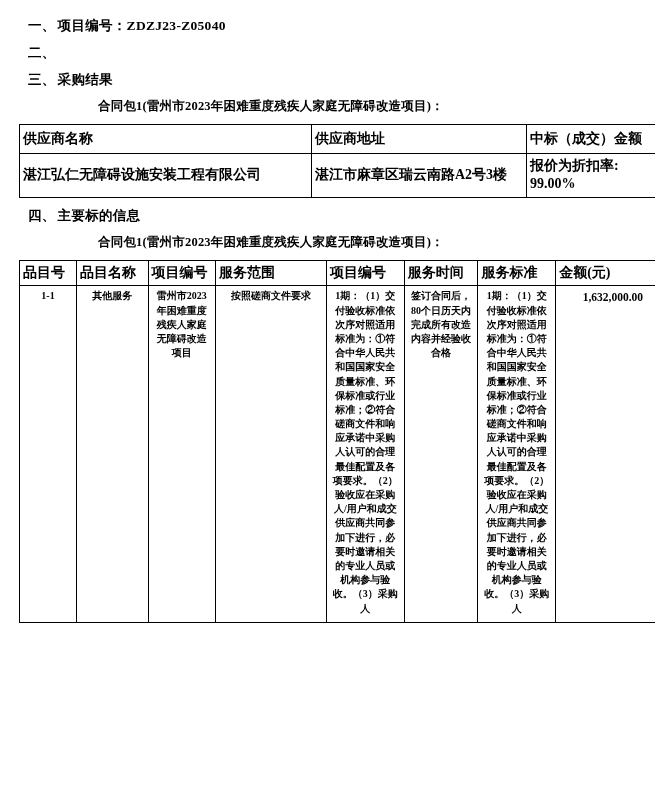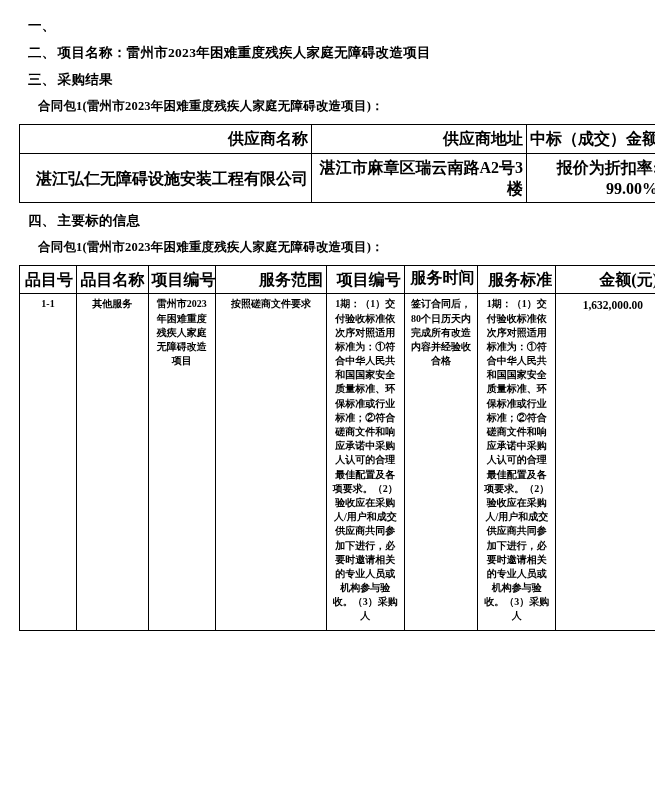--- a/index.html
+++ b/index.html
@@ -29,41 +29,41 @@
     letter-spacing: 0.3px;
   }
   .sec-num {
     white-space: nowrap;
     margin-right: 2px;
   }
   .sec-text {
     white-space: nowrap;
   }
   .sub-line {
-    margin: 9px 0 9px 24px;
+    margin: 9px 0 9px 84px;
     font-size: 12.5px;
     font-weight: bold;
     letter-spacing: 0.2px;
   }
   .sub-line.indent2 {
     margin-top: 8px;
   }
   table.grid {
     border-collapse: collapse;
     width: 643px;
     margin: 6px 0 4px 5px;
     table-layout: fixed;
   }
   table.grid td, table.grid th {
     border: 1px solid #000000;
     padding: 3px 3px;
     font-weight: bold;
-    font-size: 16px;
+    font-size: 14px;
     vertical-align: middle;
-    text-align: right;
+    text-align: left;
     line-height: 1.32;
   }
   table.grid th {
     background: #ffffff;
   }
   
   .t1 td, .t1 th { height: 22px; }
   .t1 .c1 { width: 285px; }
   .t1 .c2 { width: 208px; }
   .t1 .c3 { width: 128px; }
@@ -95,25 +95,25 @@
   }
   .nowrapcell { white-space: nowrap; }
 </style>
 </head>
 <body>
 
 <div class="page">
 
   <div class="sec-line">
     <span class="sec-num">一、</span>
+    <span class="sec-text">项目编号：ZDZJ23-Z05040</span>
   </div>
 
   <div class="sec-line">
     <span class="sec-num">二、</span>
-    <span class="sec-text">项目名称：雷州市2023年困难重度残疾人家庭无障碍改造项目</span>
   </div>
 
   <div class="sec-line">
     <span class="sec-num">三、</span>
     <span class="sec-text">采购结果</span>
   </div>
 
   <div class="sub-line">合同包1(雷州市2023年困难重度残疾人家庭无障碍改造项目)：</div>
 
   <table class="grid t1">

